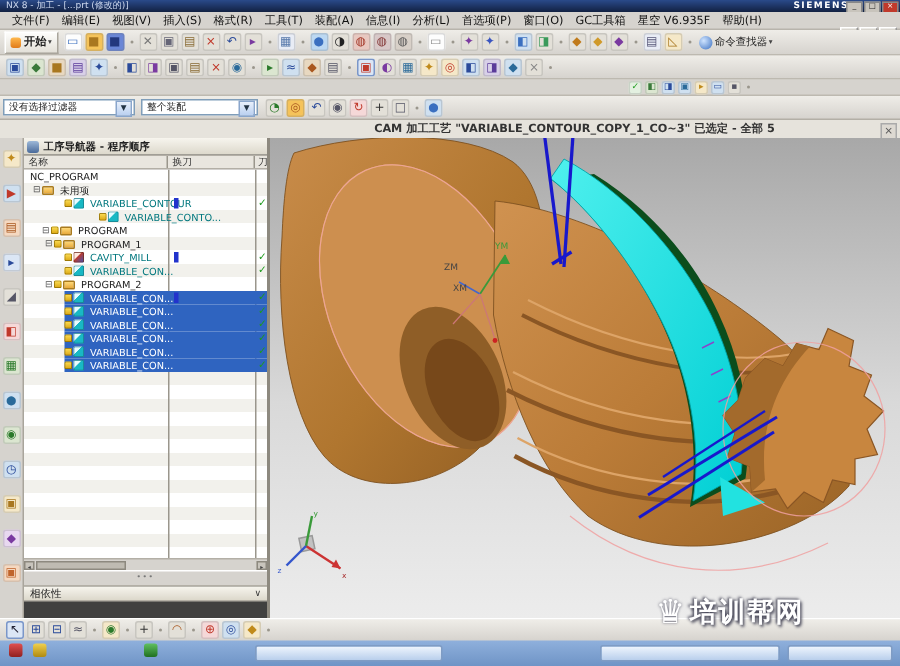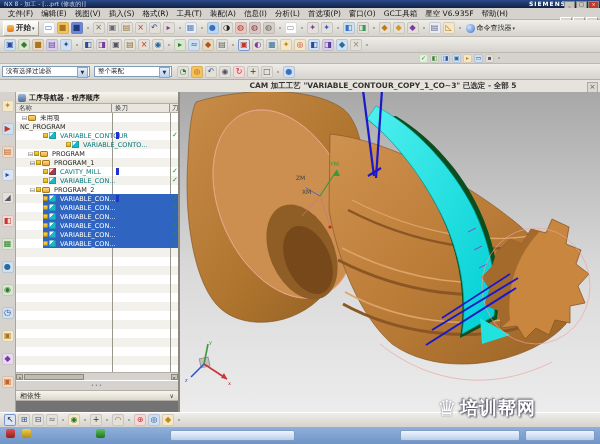--- a/index.html
+++ b/index.html
@@ -39,21 +39,21 @@
   .combo .cbtn{width:9px;height:9px;background:linear-gradient(#e8f0fb,#b9cff0);border:1px solid #8aa6cc;font-size:5px;line-height:8px;text-align:center;color:#234;}
   
   #msgbar{left:0;top:80px;width:600px;height:12px;background:#e6e3dc;border-bottom:1px solid #a9a59c;}
   #msgtext{position:absolute;left:180px;right:14px;top:0;height:12px;text-align:center;font-size:7.5px;font-weight:bold;color:#333;line-height:12px;white-space:nowrap;overflow:hidden;}
   #msgclose{position:absolute;right:2px;top:2px;width:9px;height:9px;font-size:7px;line-height:9px;text-align:center;color:#555;border:1px solid #aaa;background:#ddd9d2;}
   
   #main{left:0;top:92px;width:600px;height:320px;}
   #resbar{left:0;top:0;width:16px;height:320px;background:#d6d3ce;border-right:1px solid #a9a59c;display:flex;flex-direction:column;align-items:center;padding-top:3px;box-sizing:border-box;}
   #resbar .chip{width:12px;height:12px;margin:5px 0 6px 0;}
   
-  #panel{left:16px;top:0;width:164px;height:320px;background:#737373;border-right:2px solid #8d897f;box-sizing:border-box;}
+  #panel{left:16px;top:0;width:164px;height:320px;background:#404040;border-right:2px solid #8d897f;box-sizing:border-box;}
   #panel-header{left:0;top:0;width:162px;height:12px;background:linear-gradient(#f7f5ee,#dcd8cb);border-bottom:1px solid #b3afa6;font-size:7px;font-weight:bold;display:flex;align-items:center;padding-left:2px;box-sizing:border-box;white-space:nowrap;}
   #panel-header .hicon{width:8px;height:8px;border-radius:2px;background:linear-gradient(#9db8d8,#4a6a9a);margin-right:3px;}
   #colhdr{left:0;top:12px;width:162px;height:9px;background:#e9e6df;border-bottom:1px solid #b3afa6;font-size:6.5px;color:#333;display:flex;box-sizing:border-box;}
   #colhdr .c1{width:96px;padding-left:3px;border-right:1px solid #9a968c;box-sizing:border-box;}
   #colhdr .c2{width:58px;padding-left:3px;border-right:1px solid #9a968c;box-sizing:border-box;}
   #colhdr .c3{flex:1;padding-left:2px;overflow:hidden;}
   #tree{left:0;top:21px;width:162px;height:259px;background:repeating-linear-gradient(#ffffff 0 9px,#f2f1ec 9px 18px);overflow:hidden;}
   .vline{position:absolute;top:0;height:259px;width:1px;background:#9a968c;}
   .trow{position:relative;height:9px;display:flex;align-items:center;font-size:6.5px;white-space:nowrap;}
   .trow .lbl{padding:0 2px;line-height:8px;}
@@ -260,27 +260,27 @@
       </div>
     <div class="abs" id="colhdr">
       <span class="c1">名称</span>
       <span class="c2">换刀</span>
       <span class="c3">刀</span>
     </div>
     <div class="abs" id="tree">
       <div class="vline" style="left:96px"></div>
       <div class="vline" style="left:154px"></div>
       <div id="tree-rows">
+          <div class="trow" style="padding-left: 2px;">
+            <span class="lbl">NC_PROGRAM</span>
+          </div>
           <div class="trow" style="padding-left: 6px;">
             <span class="exp">⊟</span>
             <span class="fold"></span>
             <span class="lbl">未用项</span>
-          </div>
-          <div class="trow" style="padding-left: 2px;">
-            <span class="lbl">NC_PROGRAM</span>
           </div>
           <div class="trow" style="padding-left: 27px;">
             <span class="wrench"></span>
             <span class="opic"></span>
             <span class="lbl teal">VARIABLE_CONTOUR</span>
             <span class="tc-bar"></span>
             <span class="chk">✓</span>
           </div>
           <div class="trow" style="padding-left: 30px; margin-left: 20px;">
             <span class="wrench"></span>

